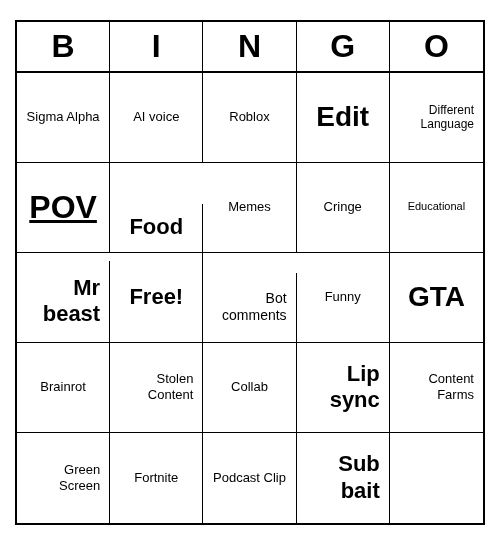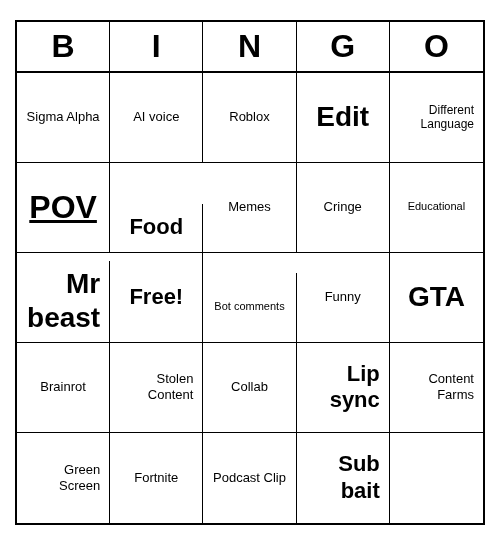--- a/index.html
+++ b/index.html
@@ -82,23 +82,23 @@
   <div class="bingo-cell">Sigma Alpha</div>
       <div class="bingo-cell">AI voice</div>
       <div class="bingo-cell">Roblox</div>
       <div class="bingo-cell" style="font-size: 28px; font-weight: bold;">Edit</div>
       <div class="bingo-cell" style="font-size: 12px;">Different Language</div>
       <div class="bingo-cell" style="font-size: 32px; font-weight: bold; text-decoration: underline;">POV</div>
       <div class="bingo-cell" style="font-size: 22px; font-weight: bold; margin-top: 41px;">Food</div>
       <div class="bingo-cell">Memes</div>
       <div class="bingo-cell">Cringe</div>
       <div class="bingo-cell" style="font-size: 11px;">Educational</div>
-      <div class="bingo-cell" style="font-size: 28px; font-weight: bold; margin-top: 8px;">Mr beast</div>
+      <div class="bingo-cell" style="font-size: 22px; font-weight: bold; margin-top: 8px;">Mr beast</div>
       <div class="bingo-cell" style="font-size: 22px; font-weight: bold;">Free!</div>
-      <div class="bingo-cell" style="font-size: 11px; margin-top: 20px;">Bot comments</div>
+      <div class="bingo-cell" style="font-size: 14px; margin-top: 20px;">Bot comments</div>
       <div class="bingo-cell">Funny</div>
       <div class="bingo-cell" style="font-size: 28px; font-weight: bold;">GTA</div>
       <div class="bingo-cell">Brainrot</div>
       <div class="bingo-cell">Stolen Content</div>
       <div class="bingo-cell">Collab</div>
       <div class="bingo-cell" style="font-size: 22px; font-weight: bold;">Lip sync</div>
       <div class="bingo-cell">Content Farms</div>
       <div class="bingo-cell">Green Screen</div>
       <div class="bingo-cell">Fortnite</div>
       <div class="bingo-cell">Podcast Clip</div>

